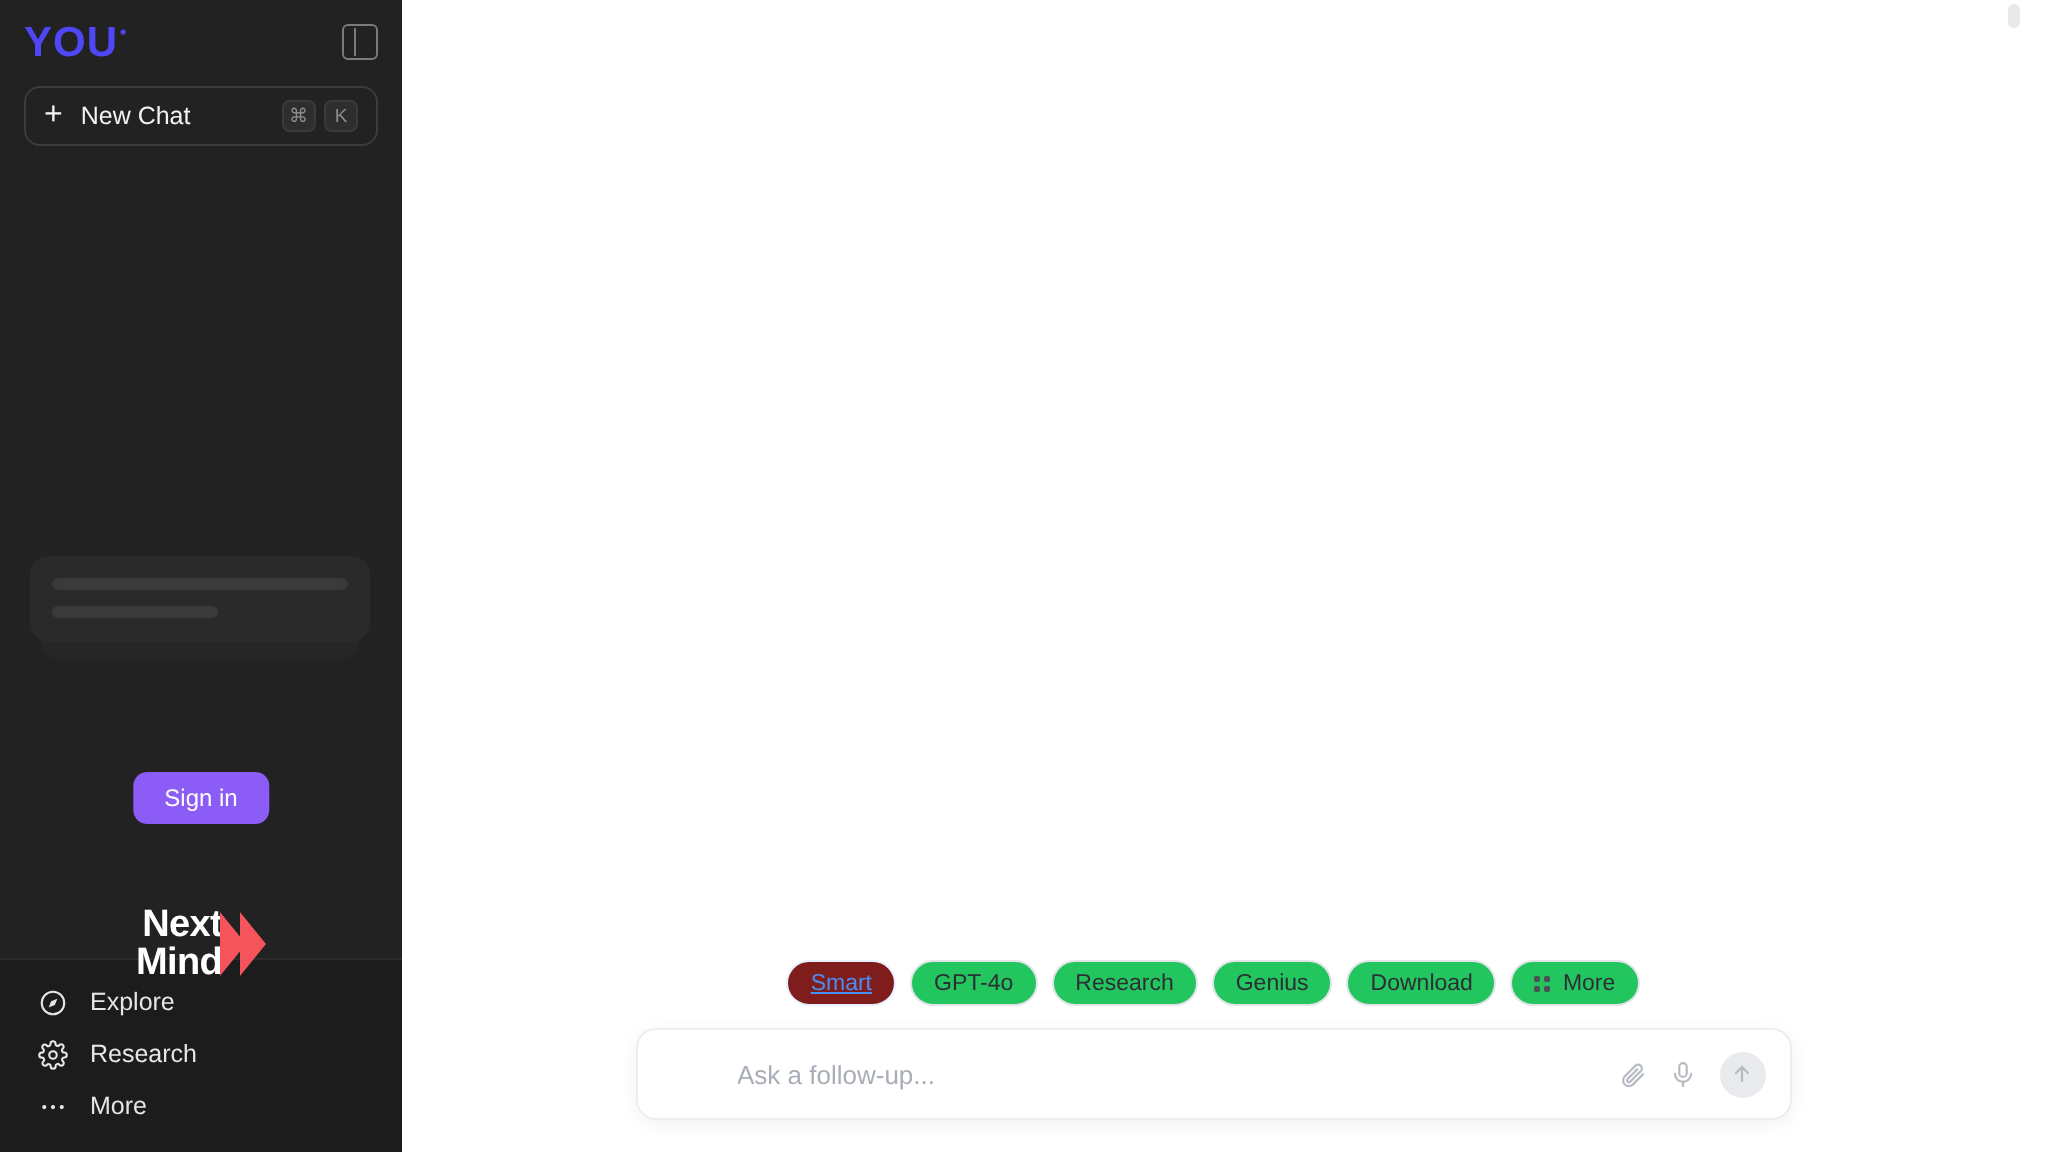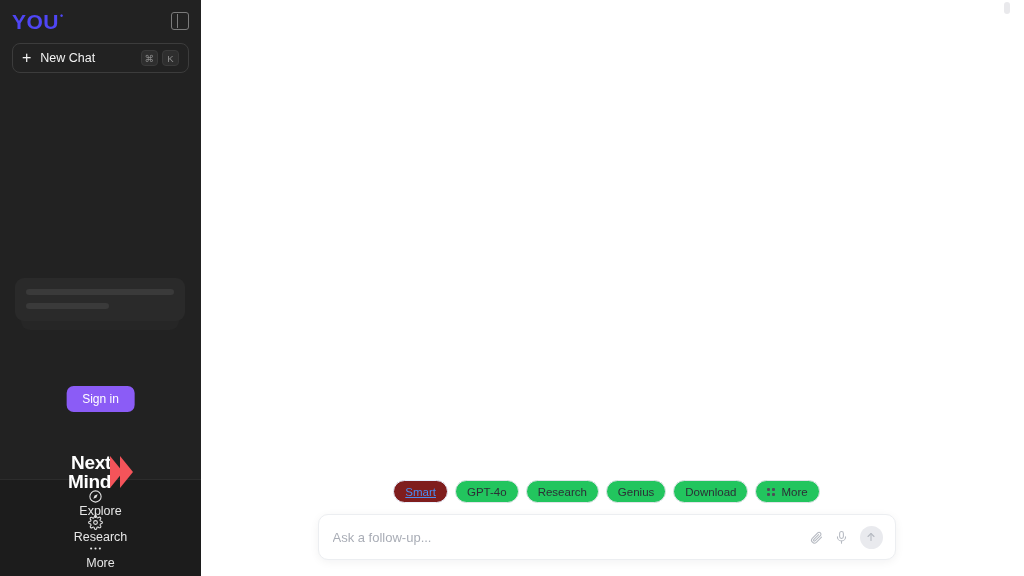--- a/index.html
+++ b/index.html
@@ -119,21 +119,20 @@
   .sb-bottom {
     border-top: 1px solid #2c2c2c;
     background: #1c1c1c;
     padding: 8px 0 10px 0;
   }
   .nav-item {
     display: flex; align-items: center;
     height: 26px; padding: 0 18px;
     color: #e6e6e6; font-size: 12.5px;
     cursor: pointer;
-    flex-direction: column;
   }
   .nav-ico {
     width: 16px; height: 16px; margin-right: 11px;
     display: inline-flex; align-items: center; justify-content: center;
     color: #e6e6e6; flex: 0 0 16px;
   }
   .nav-ico svg { display: block; }
 
   
   #main {
@@ -179,21 +178,21 @@
     background: #ffffff;
     border: 1px solid #eceef1;
     border-radius: 10px;
     box-shadow: 0 2px 10px rgba(15,20,35,.055);
     display: flex; align-items: center;
     padding: 0 12px 0 14px;
     margin-bottom: 16px;
   }
   .input-field {
     flex: 1; border: none; outline: none; background: transparent;
-    font-size: 13px; font-family: inherit; color: #4c1d95;
+    font-size: 13px; font-family: inherit; color: #4c1d95; margin-left: 36px;
   }
   .input-field::placeholder { color: #a9adb6; }
   .inp-ico {
     width: 22px; height: 22px; margin-left: 3px;
     display: inline-flex; align-items: center; justify-content: center;
     color: #b6bac2; cursor: pointer;
   }
   .send-btn {
     width: 23px; height: 23px; border-radius: 50%;
     background: #e9eaee; border: none;

